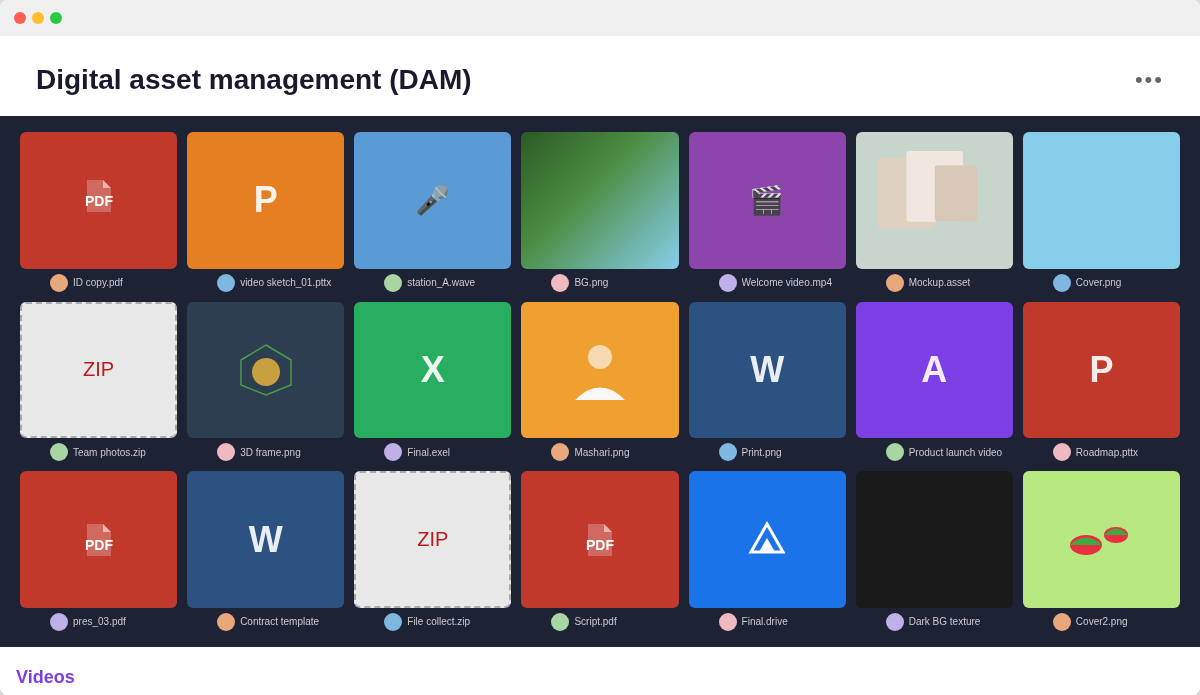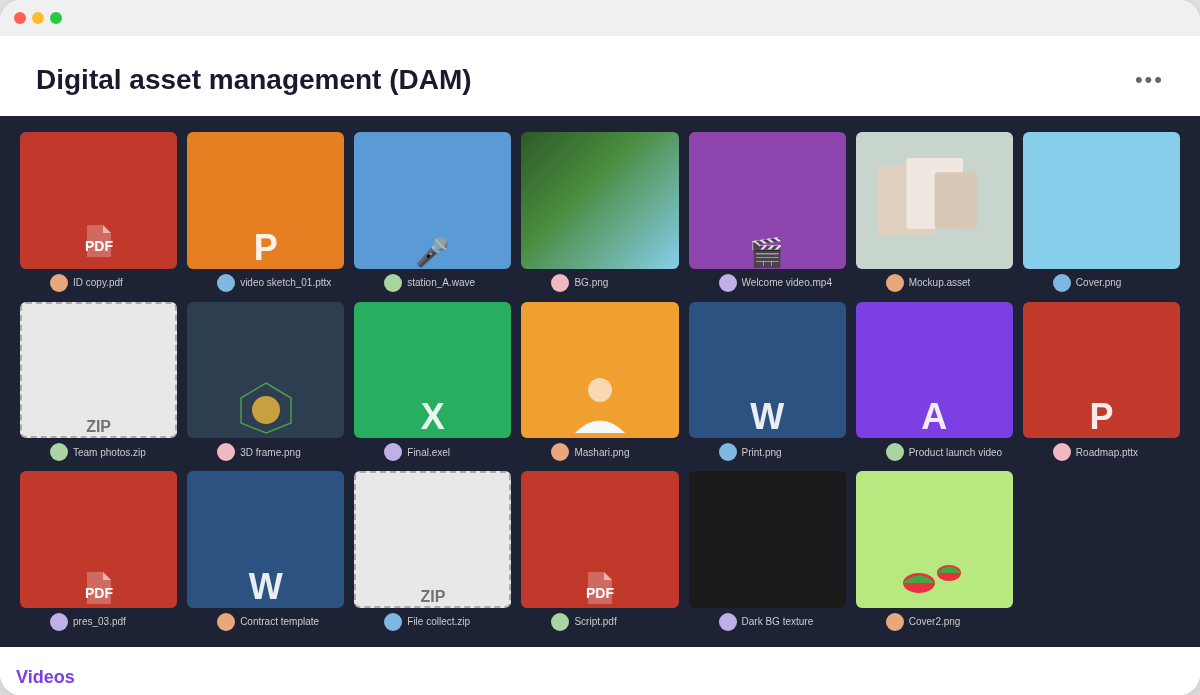--- a/index.html
+++ b/index.html
@@ -8,21 +8,21 @@
       font-family: -apple-system, BlinkMacSystemFont, 'Segoe UI', sans-serif;
       display: flex;
       justify-content: center;
       align-items: center;
       min-height: 100vh;
     }
     .window {
       width: 1200px;
       height: 695px;
       background: #fff;
-      border-radius: 21px;
+      border-radius: 8px;
       overflow: hidden;
       box-shadow: 0 4px 30px rgba(0,0,0,0.2);
       display: flex;
       flex-direction: column;
     }
     .titlebar {
       height: 36px;
       background: #f0f0f0;
       display: flex;
       align-items: center;
@@ -82,21 +82,21 @@
     .asset-card {
       display: flex;
       flex-direction: column;
       cursor: pointer;
     }
     .asset-thumb {
       width: 100%;
       aspect-ratio: 1.15;
       border-radius: 6px;
       display: flex;
-      align-items: flex-end;
+      align-items: center;
       justify-content: center;
       position: relative;
       overflow: hidden;
     }
     .asset-thumb .file-icon {
       font-size: 36px;
       color: rgba(255,255,255,0.9);
       font-weight: 700;
     }
     .asset-info {
@@ -147,21 +147,21 @@
     .bg-blue { background: #5b9bd5; }
     .bg-purple { background: #8e44ad; }
     .bg-green { background: #27ae60; }
     .bg-dark-blue { background: #2c5282; }
 
     
     .zip-thumb {
       background: #e8e8e8;
       border: 2px dashed #aaa;
     }
-    .zip-text { color: #737373; font-size: 16px; font-weight: 700; }
+    .zip-text { color: #b91c1c; font-size: 20px; font-weight: 400; }
 
     
     .bg-forest { background: linear-gradient(135deg, #2d5a27 0%, #4a8c3f 40%, #87ceeb 100%); }
     .bg-drive-blue { background: #1a73e8; }
   </style>
 </head>
 <body>
 
 <div class="window">
 
@@ -380,20 +380,33 @@
                 <path d="M24 4l8 8h-8V4z" fill="rgba(255,255,255,0.5)"></path>
                 <text x="20" y="30" text-anchor="middle" font-size="14" fill="white" font-weight="bold">PDF</text>
               </svg>
           </div>
           <div class="asset-info">
             <div class="avatar-small av3"></div>
             <span class="asset-name">Script.pdf</span>
           </div>
         </div>
 
+        <div class="asset-card">
+          <div class="asset-thumb bg-drive-blue">
+
+            <svg width="44" height="44" viewBox="0 0 44 44">
+              <polygon points="22,6 38,34 6,34" fill="none" stroke="white" stroke-width="3"></polygon>
+              <polygon points="14,34 22,20 30,34" fill="white"></polygon>
+            </svg>
+          </div>
+          <div class="asset-info">
+            <div class="avatar-small av4"></div>
+            <span class="asset-name">Final.drive</span>
+          </div>
+        </div>
 
         <div class="asset-card">
           <div class="asset-thumb" style="background:#1a1a1a;">
           </div>
           <div class="asset-info">
             <div class="avatar-small av5"></div>
             <span class="asset-name">Dark BG texture</span>
           </div>
         </div>
 

